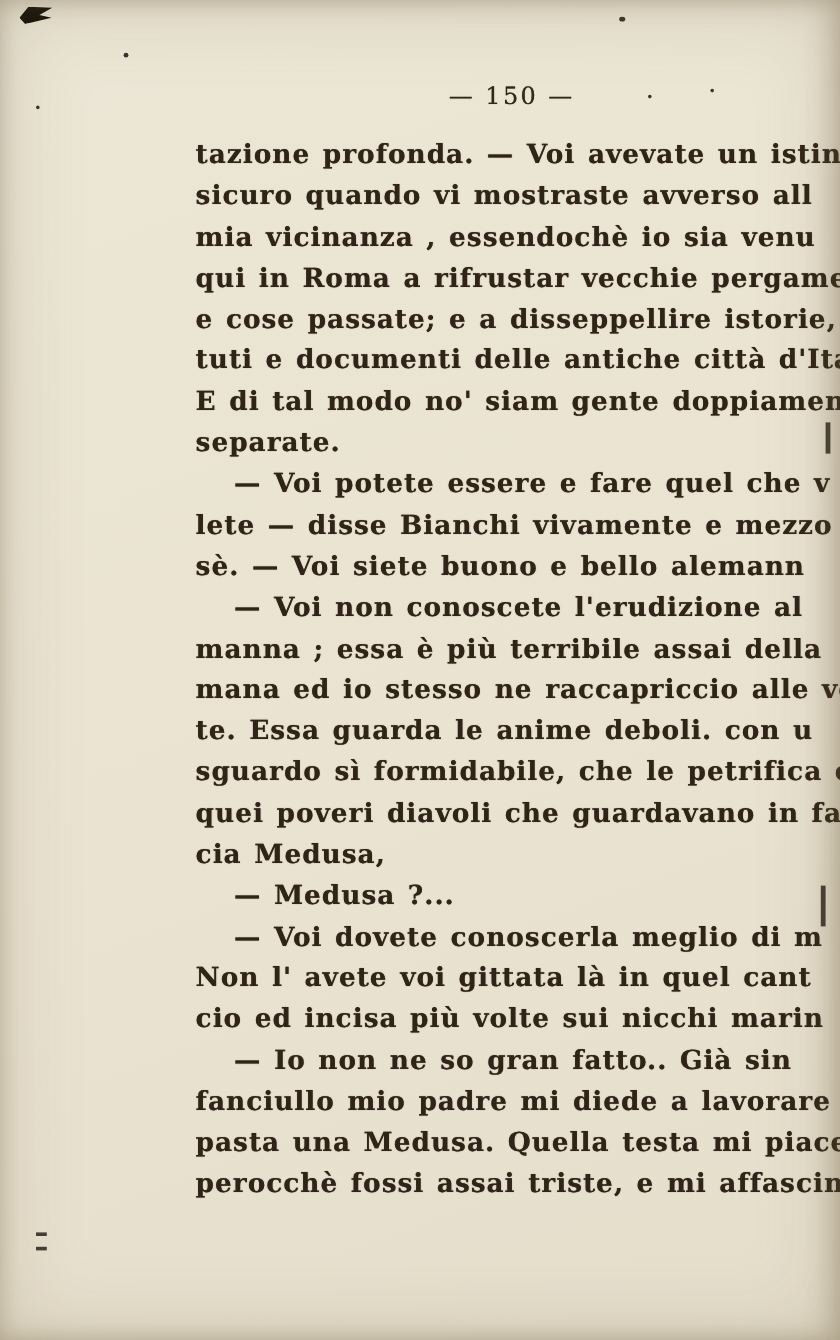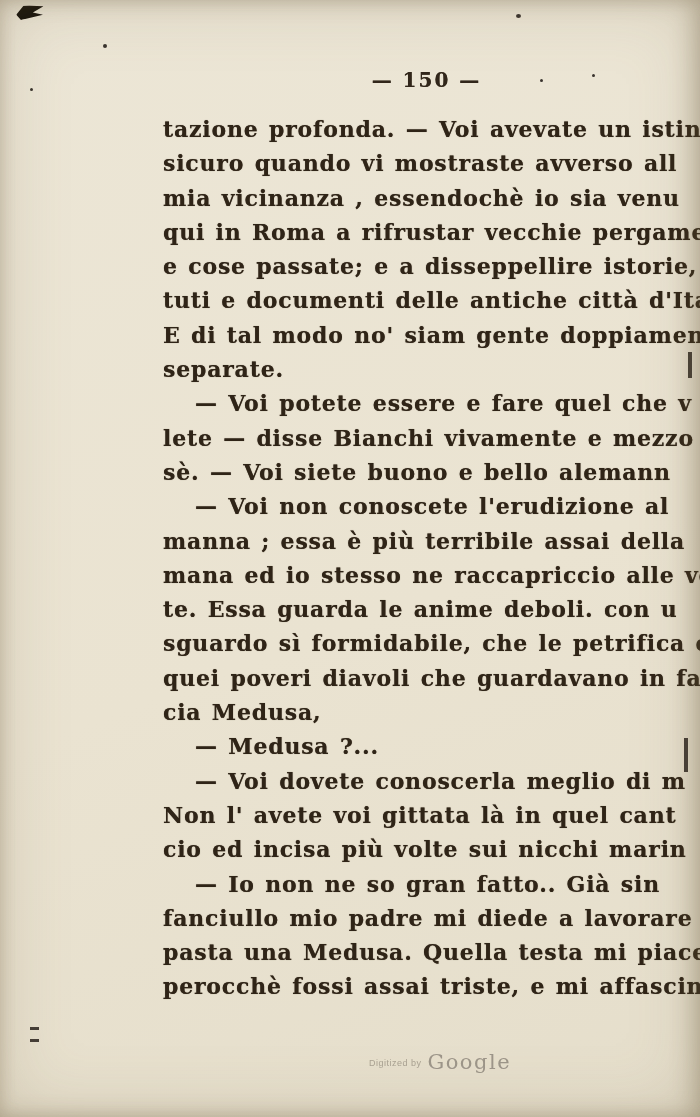--- a/index.html
+++ b/index.html
@@ -26,21 +26,21 @@
       inset -8px 0 22px rgba(95, 78, 48, 0.28),
       inset 4px 0 14px rgba(120, 102, 70, 0.14);
   }
   .page-number {
     position: absolute;
     top: 68px;
     left: 163px;
     width: 527px;
     text-align: center;
     font-size: 20px;
-    font-weight: 700;
+    font-weight: 400;
     letter-spacing: 2px;
     color: #31261a;
     text-shadow: 0 0 0.6px rgba(45, 33, 18, 0.75);
   }
   .text-block {
     position: absolute;
     top: 112px;
     left: 163px;
     width: 560px;
     color: #2f2417;
@@ -143,17 +143,14 @@
         <div class="line">cio ed incisa più volte sui nicchi marin</div>
       </div>
       <div class="paragraph indent">
         <div class="line">— Io non ne so gran fatto.. Già sin</div>
         <div class="line">fanciullo mio padre mi diede a lavorare</div>
         <div class="line">pasta una Medusa. Quella testa mi piacev</div>
         <div class="line">perocchè fossi assai triste, e mi affascina</div>
       </div>
     </div>
 
-  <div class="footer">
-    <span class="digitized-prefix">Digitized by</span><span class="digitized-brand">Google</span>
-  </div>
 
 </div>
 
 </body></html>

